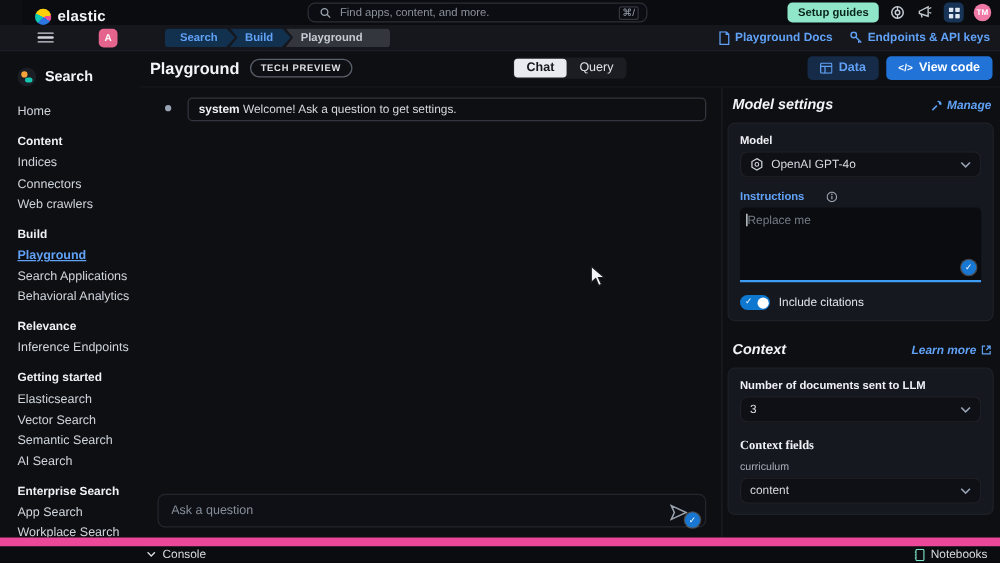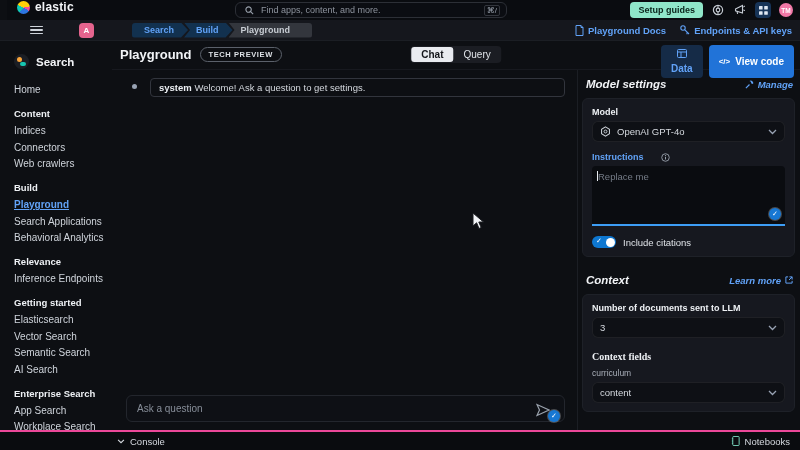--- a/index.html
+++ b/index.html
@@ -1,20 +1,20 @@
 <!DOCTYPE html>
 <html><head>
 <meta charset="utf-8">
 <style>
   * { box-sizing: border-box; margin: 0; padding: 0; }
   body { background:#000; font-family:"Liberation Sans", sans-serif; }
   #app { position:relative; width:800px; height:450px; background:#0d0f13; color:#dfe3e8; overflow:hidden; font-family:"Liberation Sans", sans-serif; }
 
   
-  .topbar { position:absolute; top:0; left:7px; right:0; height:20px; background:#0a0c10; display:flex; align-items:flex-start; }
+  .topbar { position:absolute; top:0; left:18px; right:0; height:20px; background:#0a0c10; display:flex; align-items:flex-end; }
   .brand { display:flex; align-items:center; gap:5px; margin-left:10px; }
   .brand-logo { width:13px; height:13px; border-radius:50%;
      background:conic-gradient(#ffd00a 0 22%, #f04e98 22% 34%, #2d75e0 34% 62%, #10c9b5 62% 82%, #ffd00a 82% 100%); }
   .brand-name { font-size:12px; font-weight:bold; color:#f2f4f7; letter-spacing:.2px; }
   .global-search { position:absolute; left:228px; top:2px; width:272px; height:16px; background:#0b0d12;
      border:1px solid #2c2f36; border-radius:6px; display:flex; align-items:center; padding:0 6px; gap:5px; }
   .global-search input { flex:1; background:transparent; border:none; outline:none; color:#aab1bb; font-size:9px; font-family:"Liberation Sans",sans-serif; }
   .global-search input::placeholder { color:#8d939d; }
   .kbd-hint { font-size:8px; color:#9aa2ad; border:1px solid #33363d; border-radius:2px; padding:0 2px; line-height:9px; }
   .topbar-right { position:absolute; right:7px; top:0; height:20px; display:flex; align-items:center; gap:8px; }
@@ -58,21 +58,21 @@
   .page-header { position:absolute; top:0; left:0; right:0; height:29px; border-bottom:1px solid #17191f; }
   .ph-left { position:absolute; left:8px; top:6px; display:flex; align-items:center; gap:8px; }
   .ph-title { font-size:13px; font-weight:bold; color:#f2f4f7; }
   .badge-tech { border:1px solid #5b616b; border-radius:9px; color:#dde1e6; font-size:7.5px; font-weight:bold;
      letter-spacing:.6px; padding:2px 8px; }
   .tabs { position:absolute; left:50%; transform:translateX(-50%); top:5px; display:flex; background:#1b1d23; border-radius:4px; padding:1px; }
   .tab { font-size:10px; padding:2px 10px; border-radius:3px; color:#dfe3e8; cursor:pointer; }
   .tab.active { background:#e9ebf0; color:#14161b; font-weight:bold; }
   .ph-actions { position:absolute; right:6px; top:4px; display:flex; gap:6px; }
   .btn-data { display:flex; align-items:center; gap:5px; background:#152b47; color:#61a2f7; font-size:10px; font-weight:bold;
-     border:none; border-radius:4px; padding:4px 10px; cursor:pointer;flex-direction:column; }
+     border:none; border-radius:4px; padding:4px 10px; cursor:pointer; }
   .btn-viewcode { display:flex; align-items:center; gap:5px; background:#2173d8; color:#fff; font-size:10px; font-weight:bold;
      border:none; border-radius:4px; padding:4px 10px; cursor:pointer; }
   .code-glyph { font-size:8px; font-weight:bold; }
 
   
   .chat { position:absolute; left:0; top:29px; width:466px; bottom:0; border-right:1px solid #1b1e24; padding:8px 12px 0 14px; }
   .msg-row { display:flex; align-items:flex-start; gap:8px; }
   .msg-dot { width:16px; height:16px; display:flex; align-items:center; justify-content:center; }
   .msg-dot i { width:5px; height:5px; border-radius:50%; background:#98a2b3; }
   .msg-box { flex:1; border:1px solid #32353d; border-radius:4px; padding:3px 8px; font-size:9.5px; color:#d4d8de; }
@@ -108,21 +108,21 @@
   .dot-instr { position:absolute; right:4px; bottom:4px; }
   .toggle-row { display:flex; align-items:center; gap:7px; margin-top:10px; }
   .toggle { width:24px; height:12px; border-radius:7px; background:#0e77d0; position:relative; cursor:pointer; }
   .toggle .knob { position:absolute; right:1.5px; top:1.5px; width:9px; height:9px; border-radius:50%; background:#fff; }
   .toggle .tick { position:absolute; left:4px; top:1px; color:#fff; font-size:7px; }
   .toggle-label { font-size:9.5px; color:#dfe3e8; }
   .fields-heading { font-size:10px; font-weight:bold; color:#eef1f5; margin:13px 0 6px;font-family:Liberation Serif, serif; }
   .field-name { font-size:8.5px; color:#a8aeb8; margin-bottom:4px; }
 
   
-  .consolebar { position:absolute; left:0; right:0; bottom:0; height:20px; background:#0a0c0f; border-top:2px solid #ec4899;
+  .consolebar { position:absolute; left:0; right:0; bottom:0; height:20px; background:#0a0c0f; border-top:7px solid #ec4899;
      display:flex; align-items:center; padding-left:112px; }
   .console-left { display:flex; align-items:center; gap:5px; margin-left:5px; color:#d6dae0; font-size:9.5px; cursor:pointer; }
   .console-right { position:absolute; right:10px; display:flex; align-items:center; gap:5px; color:#d6dae0; font-size:9.5px; cursor:pointer; }
 
   
   .mouse-cursor { position:absolute; left:472px; top:212px; pointer-events:none; }
 
   svg { display:block; }
 </style>
 </head>

